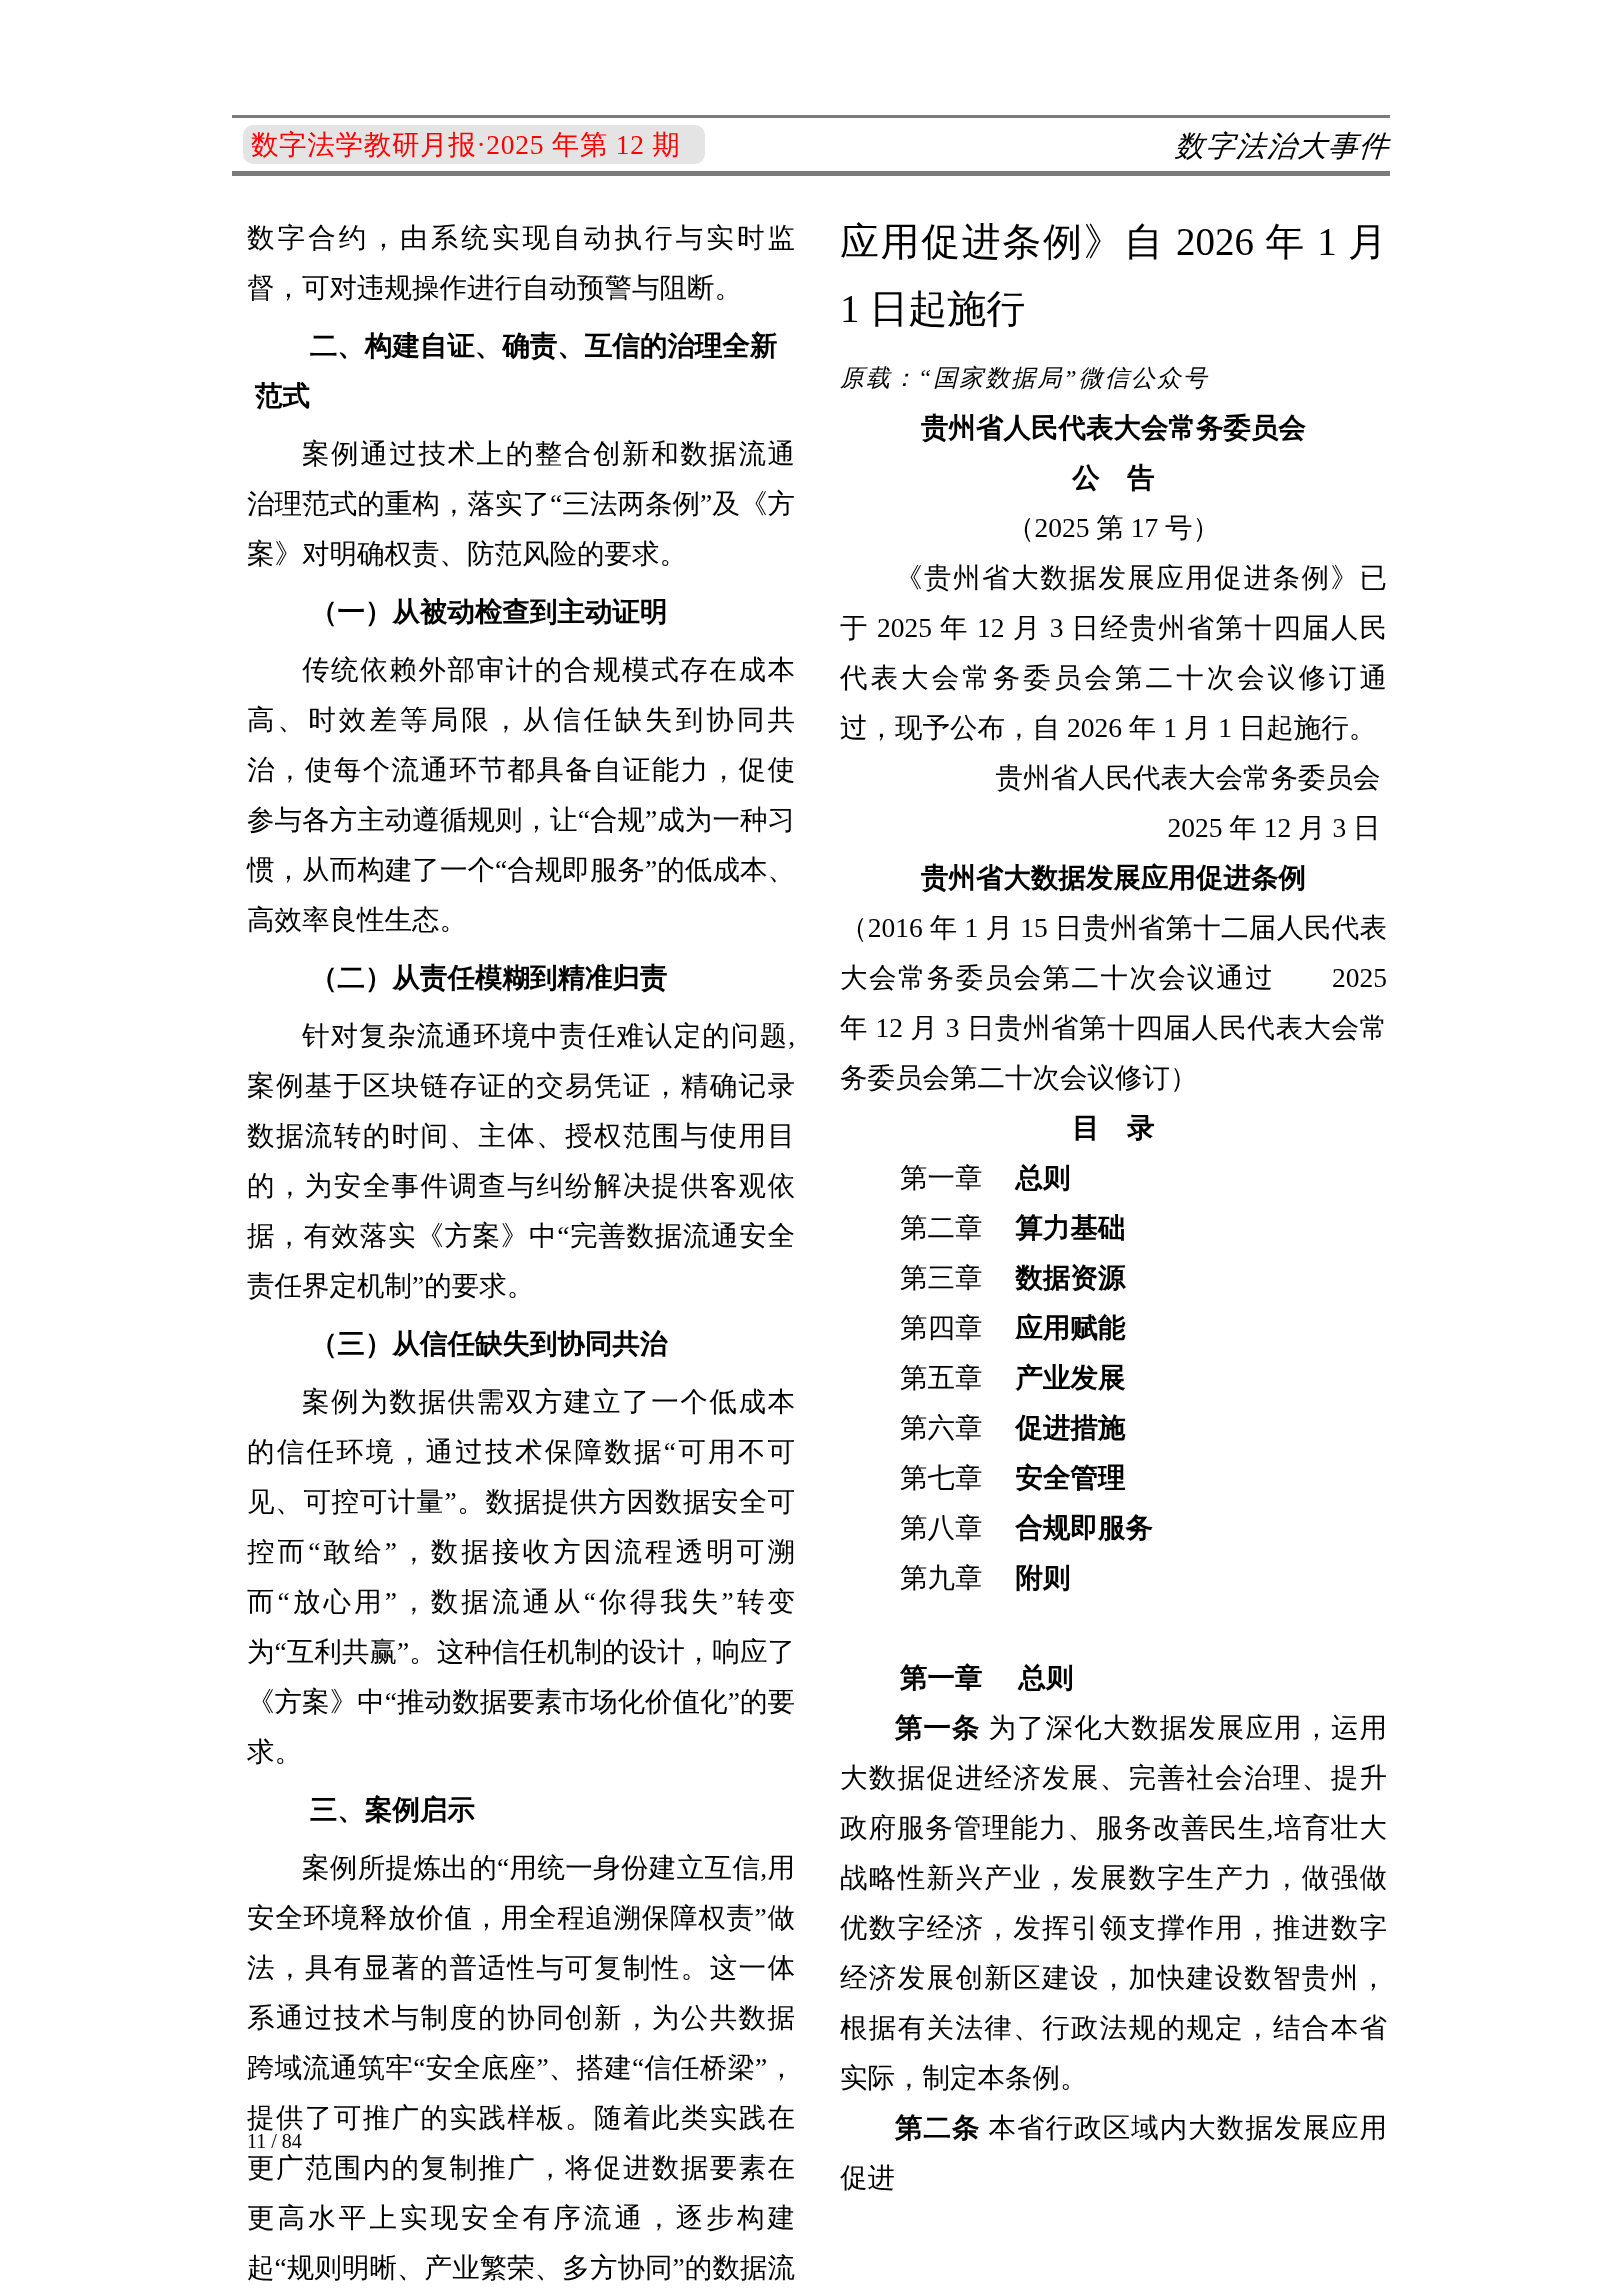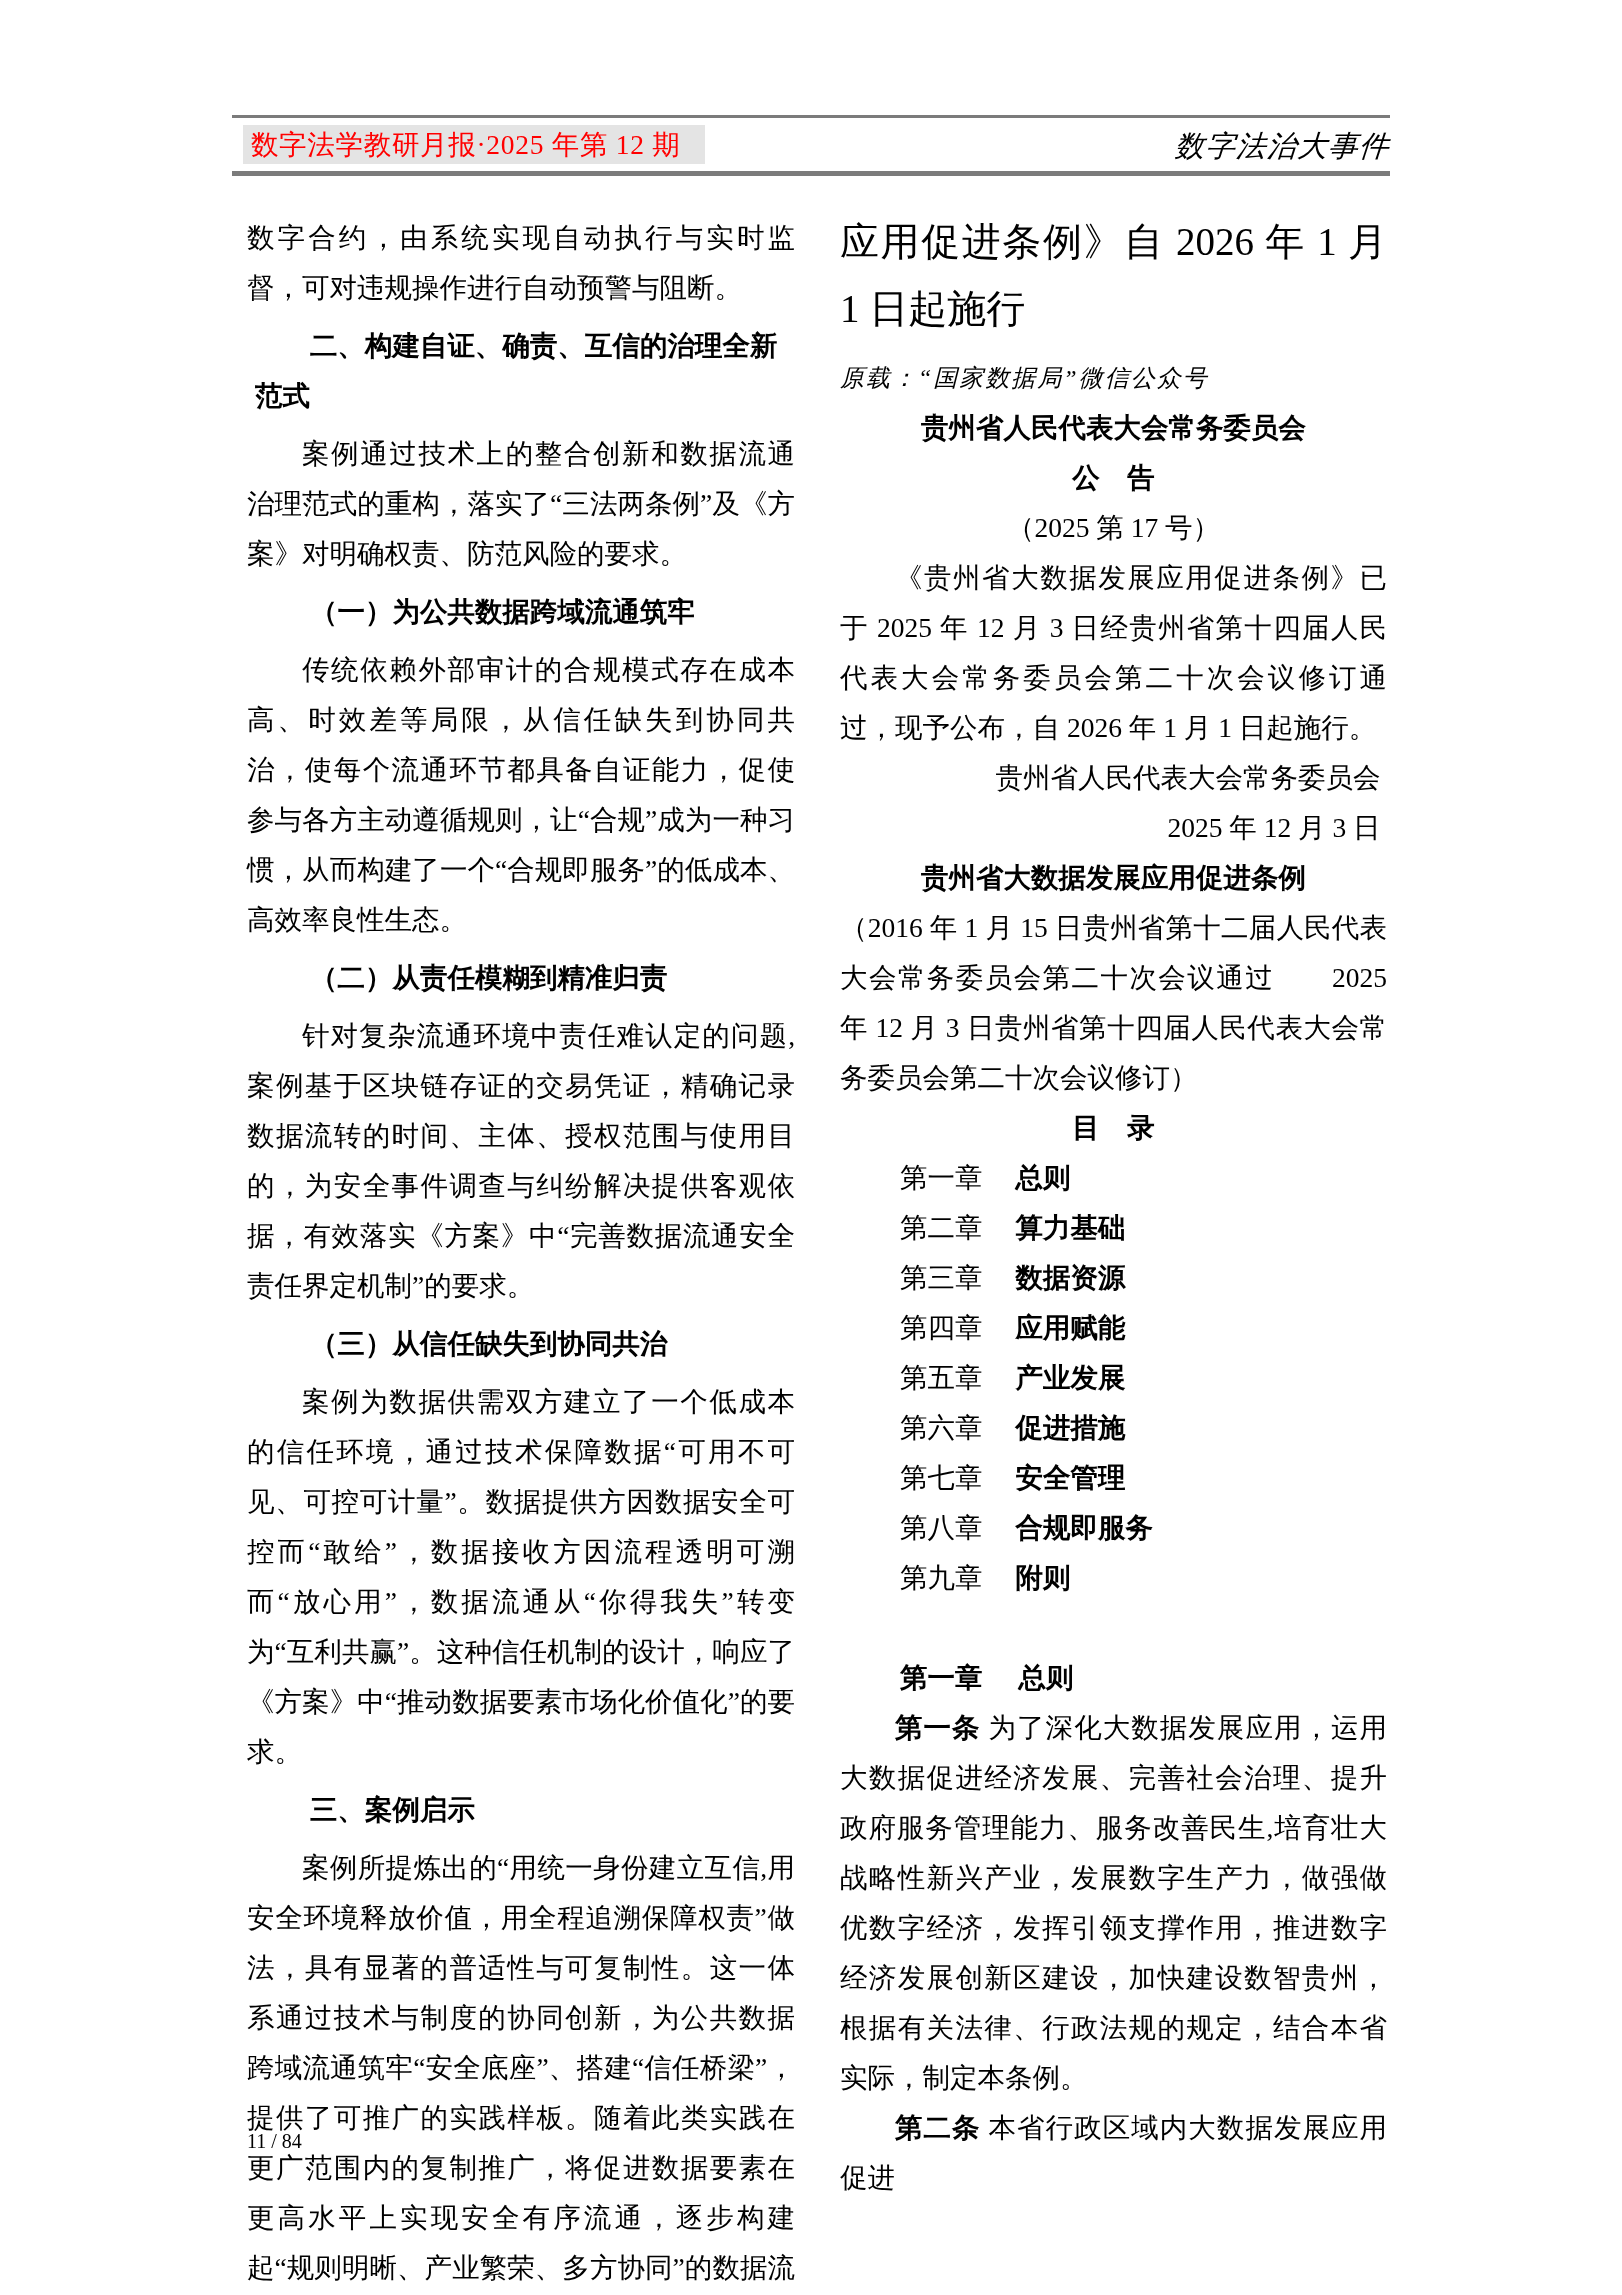--- a/index.html
+++ b/index.html
@@ -9,21 +9,21 @@
     background:#ffffff;
     font-family:"Liberation Serif","DejaVu Serif",serif;
     color:#000;
     overflow:hidden;
   }
   .rule{position:absolute;left:232px;width:1158px;background:#7b7b7b;}
   .rule-top{top:115px;height:3.3px;}
   .rule-bottom{top:171px;height:4.6px;}
   .hl-box{
     position:absolute;left:243px;top:125px;width:462px;height:39px;
-    background:#e4e4e4;display:flex;align-items:center;padding-left:7.9px;box-sizing:border-box;
+    background:#e4e4e4;display:flex;align-items:center;padding-left:7.9px;box-sizing:border-box;border-radius:10px;
   }
   .hl-text{font-size:27.5px;color:#ff0000;white-space:nowrap;letter-spacing:0.7px;}
   .header-right{
     position:absolute;right:233px;top:128px;height:37px;display:flex;align-items:center;
     font-size:29.4px;font-style:italic;transform:skewX(-4deg);letter-spacing:1.3px;
   }
   .col{position:absolute;font-size:27.5px;line-height:50px;}
   .col-left{left:247px;top:213px;width:548px;}
   .col-right{left:840px;top:208px;width:547px;}
   .b-para{margin:0;text-align:justify;text-indent:2em;word-break:break-all;}
@@ -61,21 +61,21 @@
   <div class="hl-box">
     <span class="hl-text">数字法学教研月报·2025 年第 12 期</span>
   </div>
   <div class="header-right">数字法治大事件</div>
   <div class="rule rule-bottom"></div>
 
   <div class="col col-left">
     <p class="b-para no-indent">数字合约，由系统实现自动执行与实时监督，可对违规操作进行自动预警与阻断。</p>
     <p class="b-head">二、构建自证、确责、互信的治理全新范式</p>
     <p class="b-para">案例通过技术上的整合创新和数据流通治理范式的重构，落实了“三法两条例”及《方案》对明确权责、防范风险的要求。</p>
-    <p class="b-head">（一）为公共数据跨域流通筑牢</p>
+    <p class="b-head">（一）从被动检查到主动证明</p>
     <p class="b-para">传统依赖外部审计的合规模式存在成本高、时效差等局限，从信任缺失到协同共治，使每个流通环节都具备自证能力，促使参与各方主动遵循规则，让“合规”成为一种习惯，从而构建了一个“合规即服务”的低成本、高效率良性生态。</p>
     <p class="b-head">（二）从责任模糊到精准归责</p>
     <p class="b-para">针对复杂流通环境中责任难认定的问题,案例基于区块链存证的交易凭证，精确记录数据流转的时间、主体、授权范围与使用目的，为安全事件调查与纠纷解决提供客观依据，有效落实《方案》中“完善数据流通安全责任界定机制”的要求。</p>
     <p class="b-head">（三）从信任缺失到协同共治</p>
     <p class="b-para">案例为数据供需双方建立了一个低成本的信任环境，通过技术保障数据“可用不可见、可控可计量”。数据提供方因数据安全可控而“敢给”，数据接收方因流程透明可溯而“放心用”，数据流通从“你得我失”转变为“互利共赢”。这种信任机制的设计，响应了《方案》中“推动数据要素市场化价值化”的要求。</p>
     <p class="b-head">三、案例启示</p>
     <p class="b-para">案例所提炼出的“用统一身份建立互信,用安全环境释放价值，用全程追溯保障权责”做法，具有显著的普适性与可复制性。这一体系通过技术与制度的协同创新，为公共数据跨域流通筑牢“安全底座”、搭建“信任桥梁”，提供了可推广的实践样板。随着此类实践在更广范围内的复制推广，将促进数据要素在更高水平上实现安全有序流通，逐步构建起“规则明晰、产业繁荣、多方协同”的数据流通安全治理新生态。</p>
     <p class="section-heading">地方动态 | 《贵州省大数据发展</p>
   </div>
 

